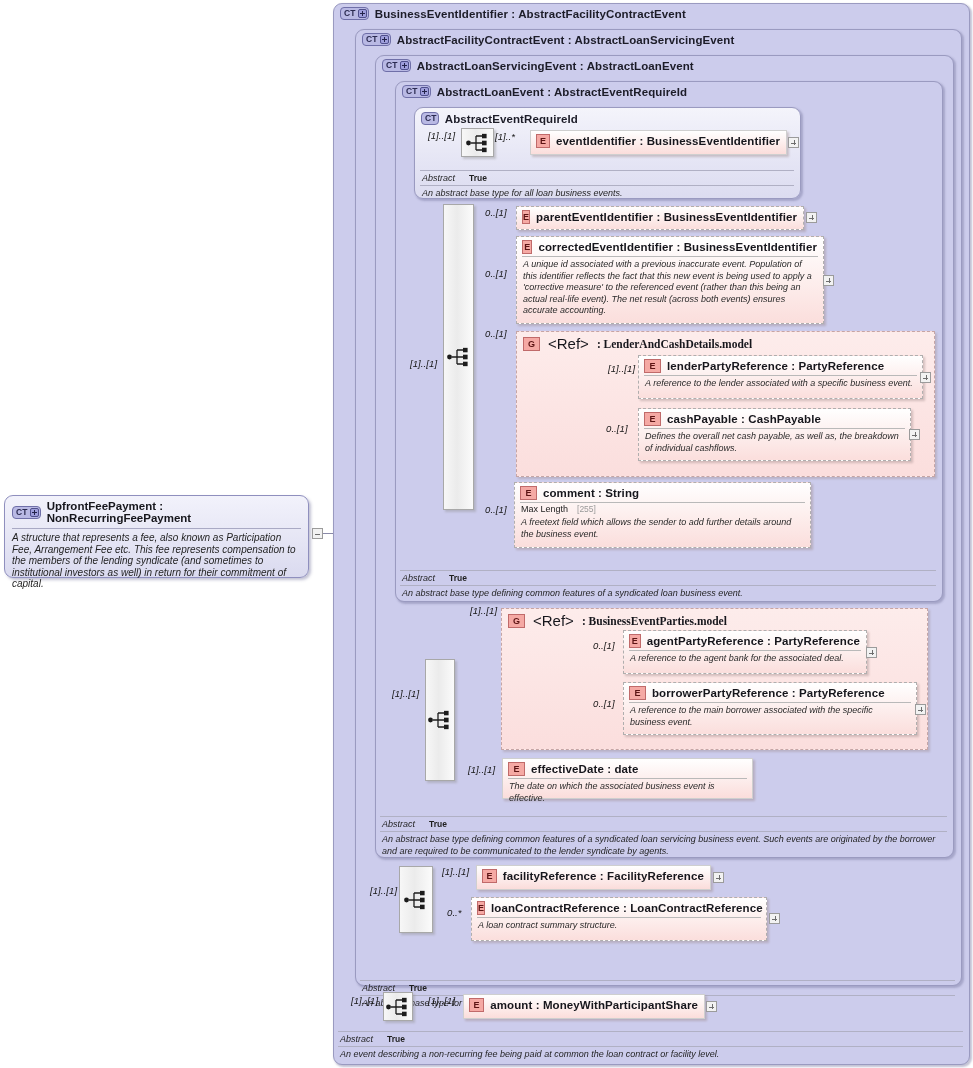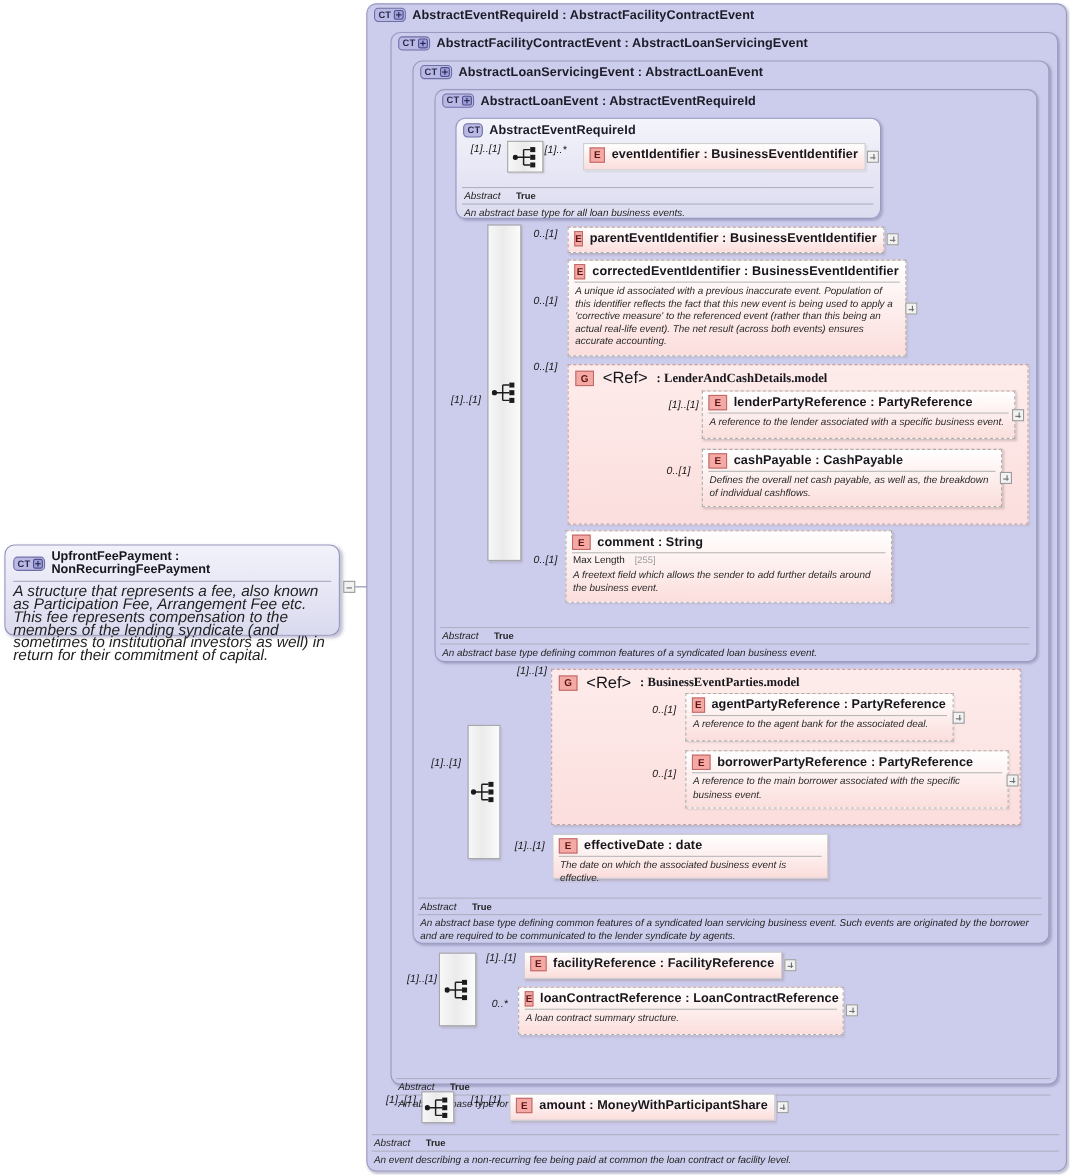--- a/index.html
+++ b/index.html
@@ -167,21 +167,21 @@
   .root-box {
     position:absolute;
     border:1px solid #8f8fbe; border-radius:9px;
     background:linear-gradient(to bottom,#f2f2fb 0%,#e4e4f4 60%,#dadaef 100%);
     box-shadow:2px 2px 3px rgba(120,120,160,.45);
   }
   .root-head { display:flex; align-items:center; gap:6px; padding:4px 7px 3px 7px; }
   .root-title { font-size:11.5px; font-weight:bold; color:#16161c; }
   .root-rule { height:1px; background:#a9a9c4; margin:1px 7px 0 7px; }
   .root-doc {
-    font-size:14px; font-style:italic; color:#1f1f1f;
+    font-size:10px; font-style:italic; color:#1f1f1f;
     padding:3px 8px 4px 7px; line-height:11.5px;
   }
 </style>
 </head>
 <body>
 
 <div>
 
   <div class="ln-h" style="left:318px; top:533px; width:30px;"></div>
 
@@ -236,21 +236,21 @@
     <span class="root-title">UpfrontFeePayment : NonRecurringFeePayment</span>
   </div>
   <div class="root-rule"></div>
   <div class="root-doc">A structure that represents a fee, also known as Participation Fee, Arrangement Fee etc. This fee represents compensation to the members of the lending syndicate (and sometimes to institutional investors as well) in return for their commitment of capital.</div>
 </div>
 <div class="minusbox" style="left:312px; top:528px;"></div>
 
 <div class="ct-box lvl1" style="left:333px; top:3px; width:637px; height:1062px;">
   <div class="ct-head">
     <span class="badge-ct">CT<span class="pl"></span></span>
-    <span class="ct-title">AbstractEventRequireId : AbstractFacilityContractEvent</span>
+    <span class="ct-title">BusinessEventIdentifier : AbstractFacilityContractEvent</span>
   </div>
   <div class="ct-foot" style="left:4px; right:6px; top:1027px;">
     <div class="foot-rule"></div>
     <div class="foot-abs">
       <span class="k">Abstract</span>
       <span class="v">True</span>
     </div>
     <div class="foot-rule"></div>
     <div class="foot-doc">An event describing a non-recurring fee being paid at common the loan contract or facility level.</div>
   </div>

